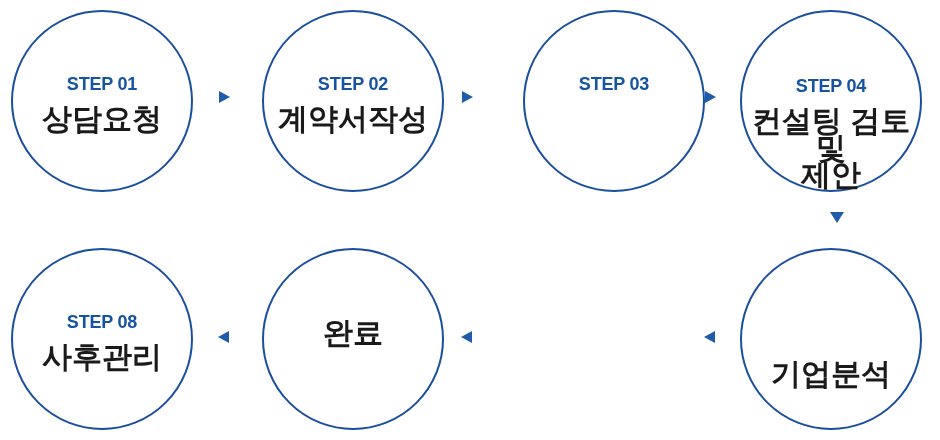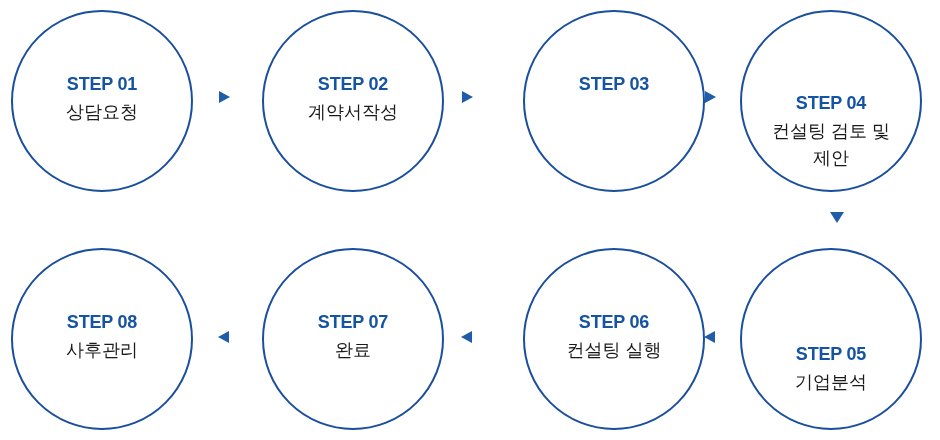--- a/index.html
+++ b/index.html
@@ -33,23 +33,23 @@
     text-align: center;
   }
   .step-number {
     font-size: 18px;
     font-weight: 700;
     letter-spacing: -0.2px;
     line-height: 24px;
     color: var(--step-number);
   }
   .step-label {
-    margin-top: 3px;
-    font-size: 18px;
-    font-weight: 400;
+    margin-top: 9px;
+    font-size: 30px;
+    font-weight: 700;
     line-height: 27px;
     color: var(--step-label);
     white-space: pre-line;
   }
   
   .r1 { top: 10px; }
   .r2 { top: 248px; }
   .c1 { left: 11px; }
   .c2 { left: 262px; }
   .c3 { left: 523px; }
@@ -112,29 +112,23 @@
 
   <div class="arrow arrow-down"></div>
 
   <div class="circle r2 c1">
     <div class="step-number">STEP 08</div>
     <div class="step-label">사후관리</div>
   </div>
   <div class="arrow arrow-left al1"></div>
 
   <div class="circle r2 c2">
-    <div class="step-number">STEP 07</div>
     <div class="step-label">완료</div>
   </div>
   <div class="arrow arrow-left al2"></div>
 
-  <div class="circle r2 c3">
-    <div class="step-number">STEP 06</div>
-    <div class="step-label">컨설팅 실행</div>
-  </div>
   <div class="arrow arrow-left al3"></div>
 
   <div class="circle r2 c4">
-    <div class="step-number">STEP 05</div>
     <div class="step-label">기업분석</div>
   </div>
 
 </div>
 
 </body></html>

